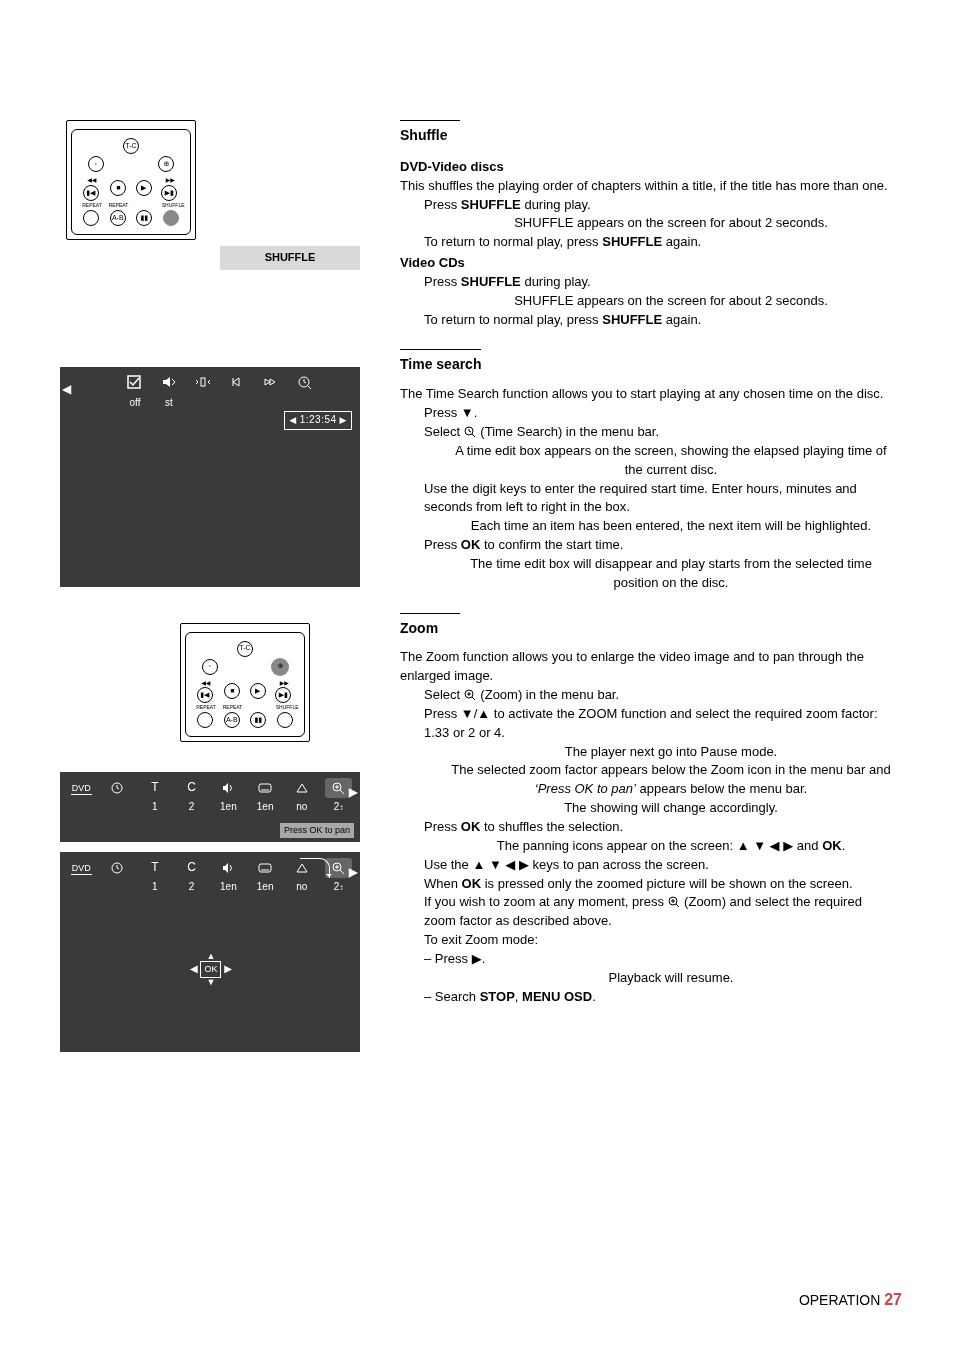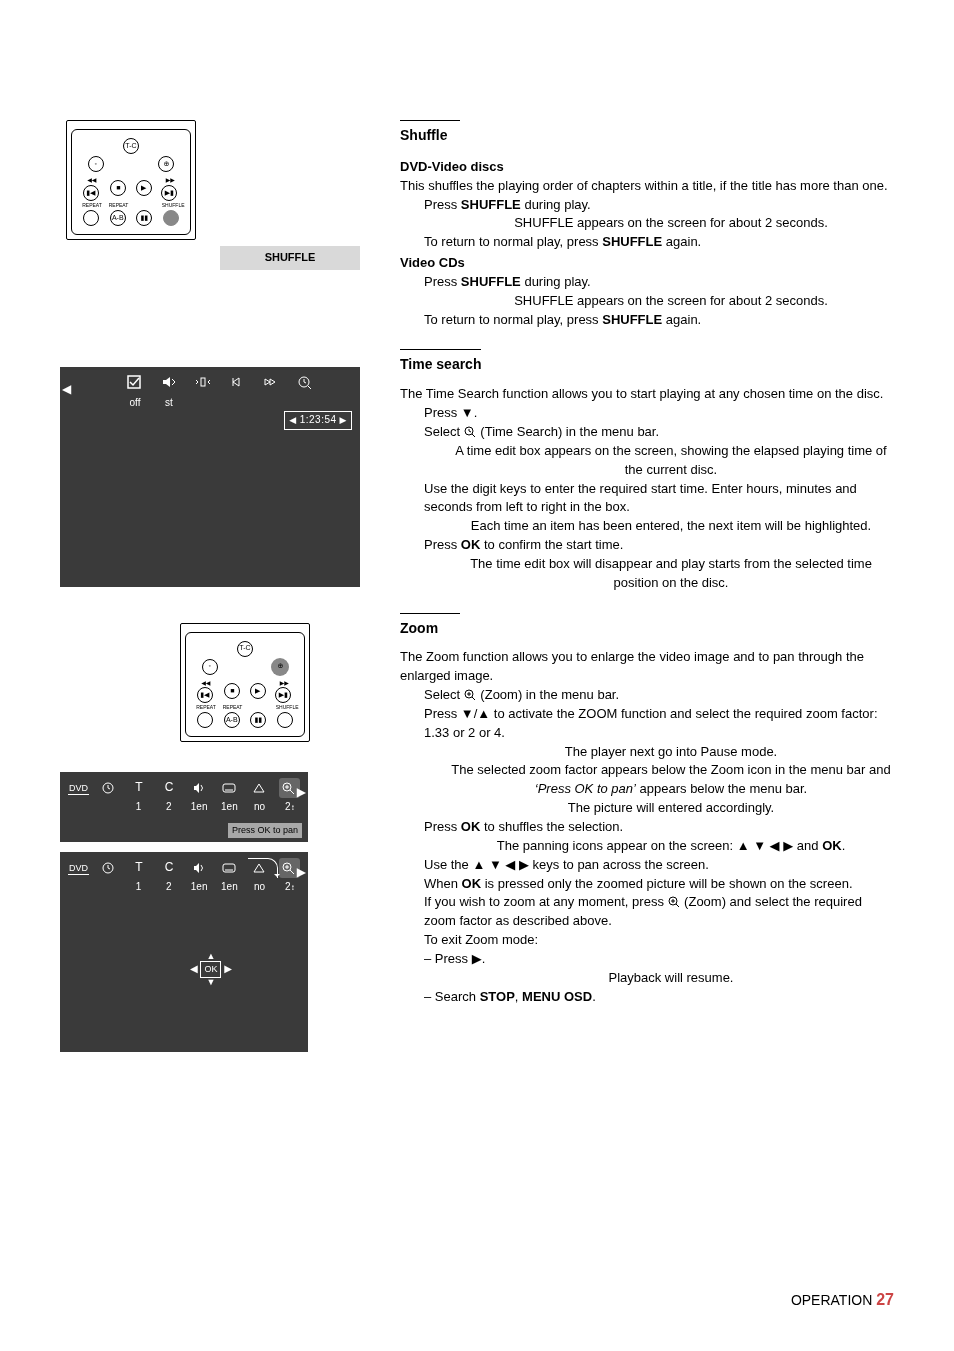--- a/index.html
+++ b/index.html
@@ -38,21 +38,21 @@
     padding: 4px 0;
     width: 140px;
     margin-left: 160px;
     margin-top: 6px;
   }
   b { font-weight: bold; }
   i { font-style: italic; }
   .footer {
     position: absolute;
     bottom: 40px;
-    right: 60px;
+    right: 52px;
     font-size: 14px;
   }
   .footer .red { color: #c44; font-weight: bold; font-size: 16px; }
   
   .remote-box {
     width: 130px;
     border: 1.5px solid #000;
     border-radius: 2px;
     padding: 8px 4px 4px;
     background: #fff;
@@ -104,21 +104,21 @@
     right: 8px;
     top: 44px;
     border: 1px solid #fff;
     padding: 1px 4px;
     font-size: 10px;
     letter-spacing: 0.5px;
   }
   .timecode .tri { font-size:9px; }
   
   .zscreen {
-    width: 248px;
+    width: 300px;
     background: #3a3a3a;
     color: #fff;
     font-size: 11px;
     position: relative;
     margin-bottom: 10px;
   }
   .zbar {
     display: flex;
     align-items: center;
     padding: 6px 8px 2px;
@@ -427,21 +427,21 @@
     <div class="section-head"><b>Zoom</b></div>
     <div class="body-text">The Zoom function allows you to enlarge the video image and to pan through the enlarged image.</div>
     <div class="indent1">Select <svg width="13" height="12" style="vertical-align:-2px;">
           <circle cx="5" cy="5" r="4" fill="none" stroke="#000"></circle>
           <path d="M5 3 L5 7 M3 5 L7 5" stroke="#000"></path>
           <path d="M8 8 L11 11" stroke="#000"></path>
         </svg> (Zoom) in the menu bar.</div>
     <div class="indent1">Press ▼/▲ to activate the ZOOM function and select the required zoom factor: 1.33 or 2 or 4.</div>
     <div class="indent2">The player next go into Pause mode.</div>
     <div class="indent2" style="text-indent:-24px;padding-left:48px;"><span style="padding-left:24px;"><span>The selected zoom factor appears below the Zoom icon in the menu bar and </span><i>‘Press OK to pan’</i><span> appears below the menu bar.</span></span></div>
-    <div class="indent2">The picture will entered accordingly.</div>
+    <div class="indent2">The showing will change accordingly.</div>
     <div class="indent1"><span>Press </span><b>OK</b><span> to shuffles the selection.</span></div>
     <div class="indent2"><span>The panning icons appear on the screen: ▲ ▼ ◀ ▶ and </span><b>OK</b><span>.</span></div>
     <div class="indent1">Use the ▲ ▼ ◀ ▶ keys to pan across the screen.</div>
     <div class="indent1"><span>When </span><b>OK</b><span> is pressed only the zoomed picture will be shown on the screen.</span></div>
     <div class="indent1">If you wish to zoom at any moment, press <svg width="13" height="12" style="vertical-align:-2px;">
           <circle cx="5" cy="5" r="4" fill="none" stroke="#000"></circle>
           <path d="M5 3 L5 7 M3 5 L7 5" stroke="#000"></path>
           <path d="M8 8 L11 11" stroke="#000"></path>
         </svg> (Zoom) and select the required zoom factor as described above.</div>
     <div class="indent1">To exit Zoom mode:</div>

